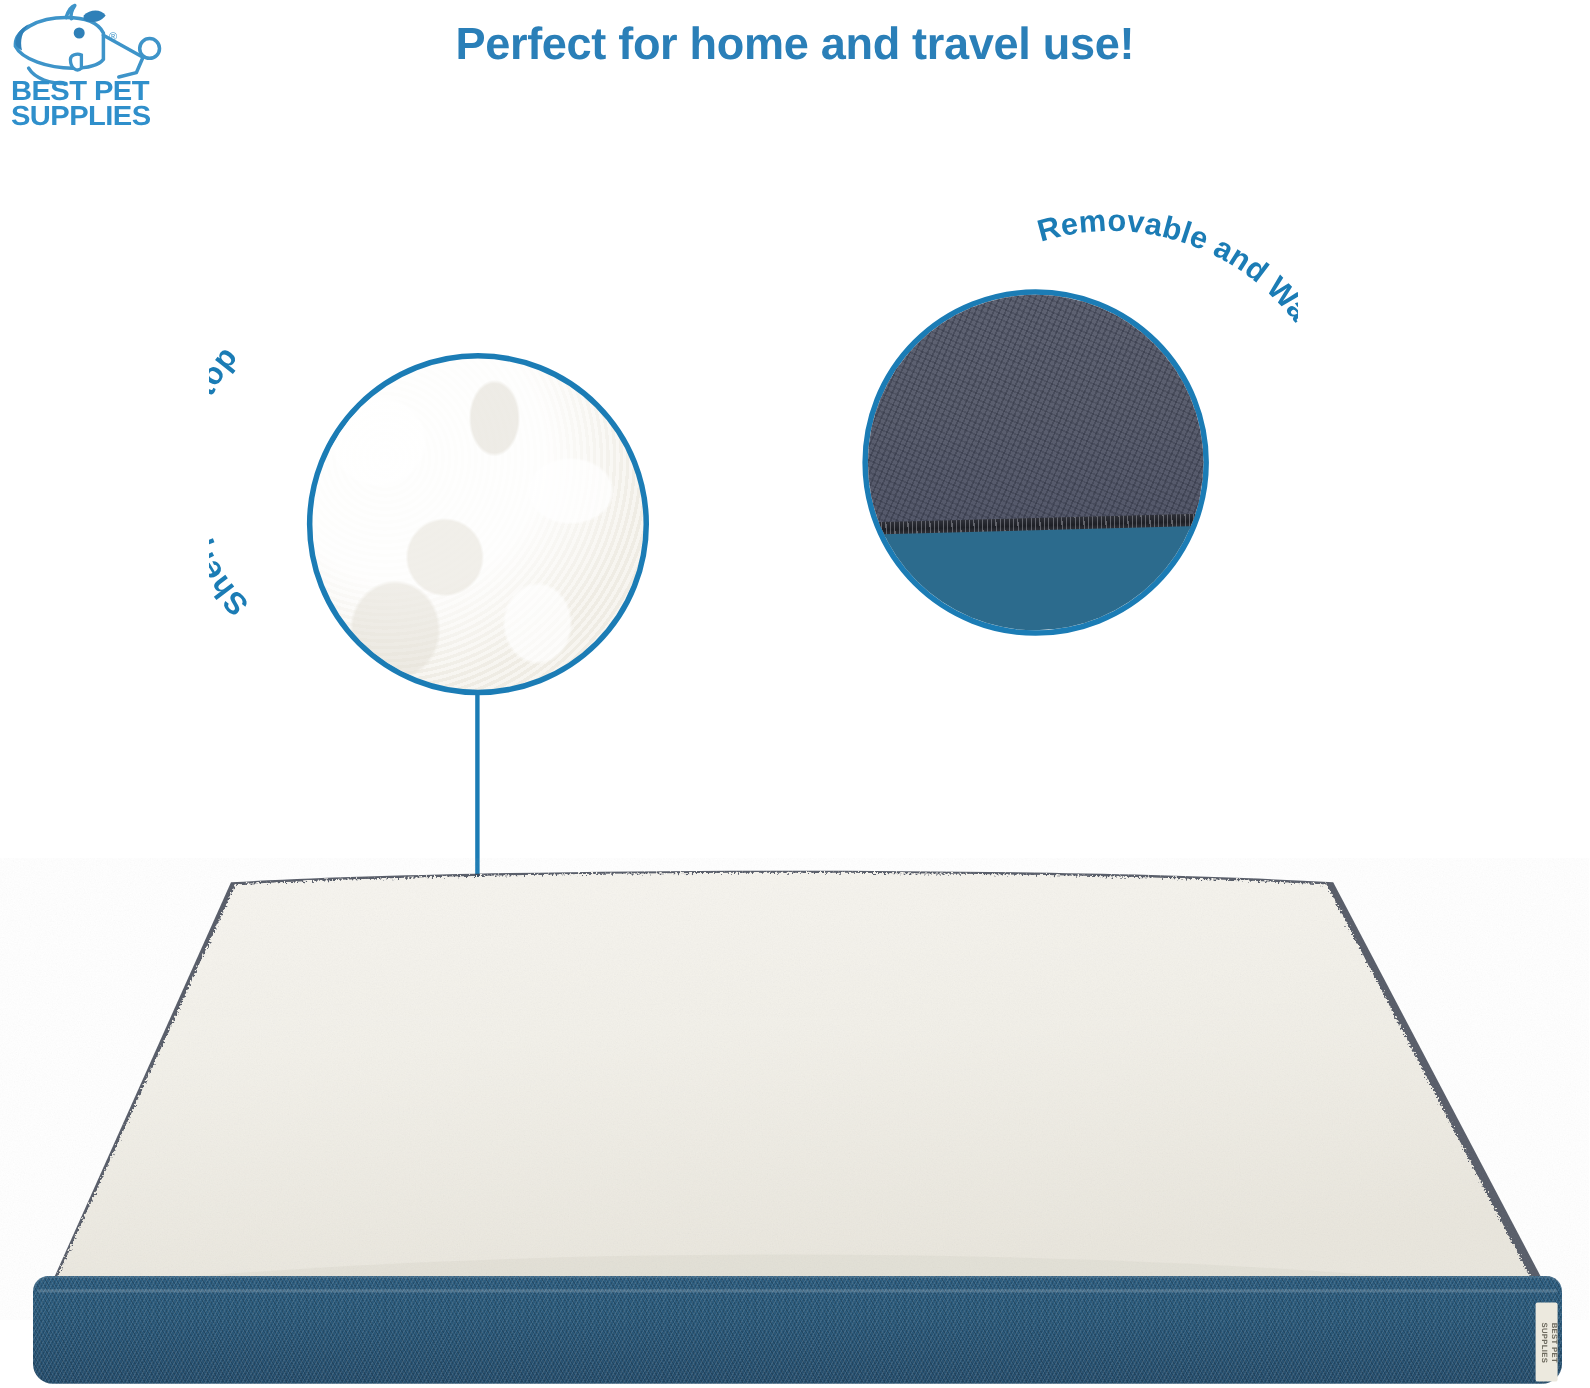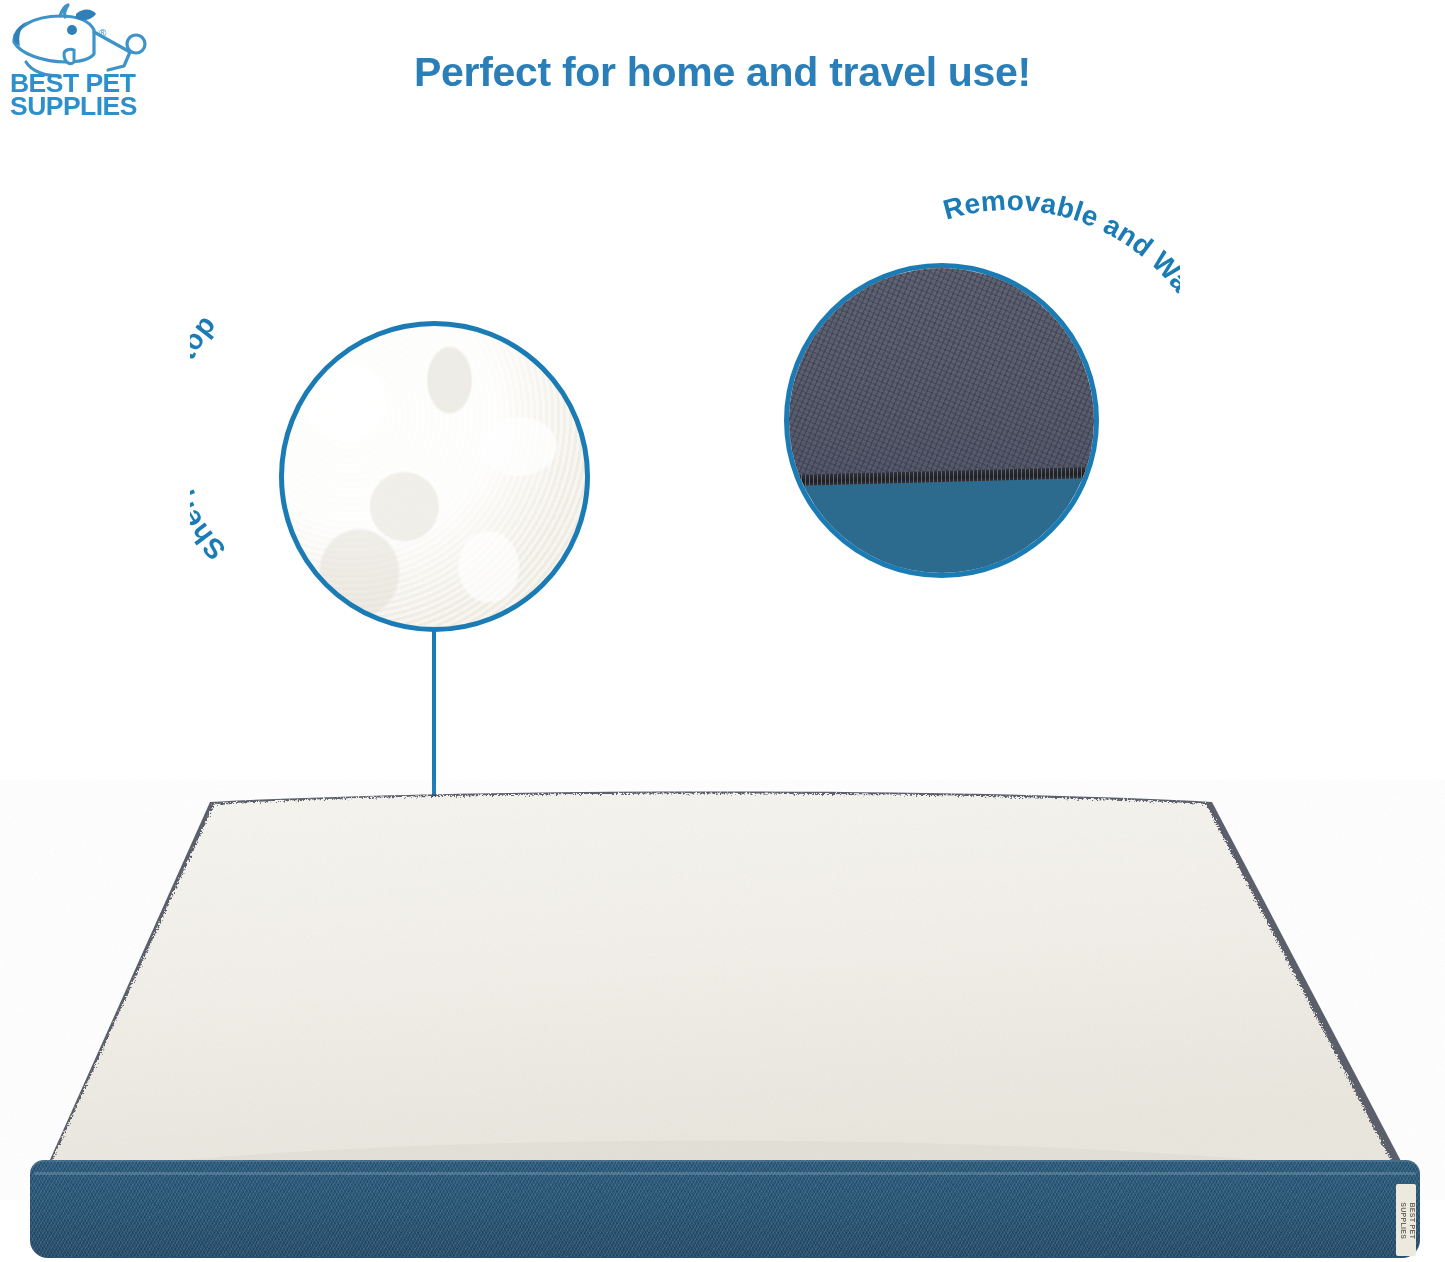--- a/index.html
+++ b/index.html
@@ -63,21 +63,20 @@
     position: absolute;
     left: 0;
     top: 17px;
     width: 1445px;
     text-align: center;
     color: #2a7fb8;
     font-family: "Liberation Sans", sans-serif;
     font-weight: bold;
     font-size: 41px;
     letter-spacing: -0.3px;
-    margin-top: 32px;
   }
 
   
   .callout {
     position: absolute;
   }
   .circle {
     position: absolute;
     border-radius: 50%;
     border: 5px solid #1b7cb5;

